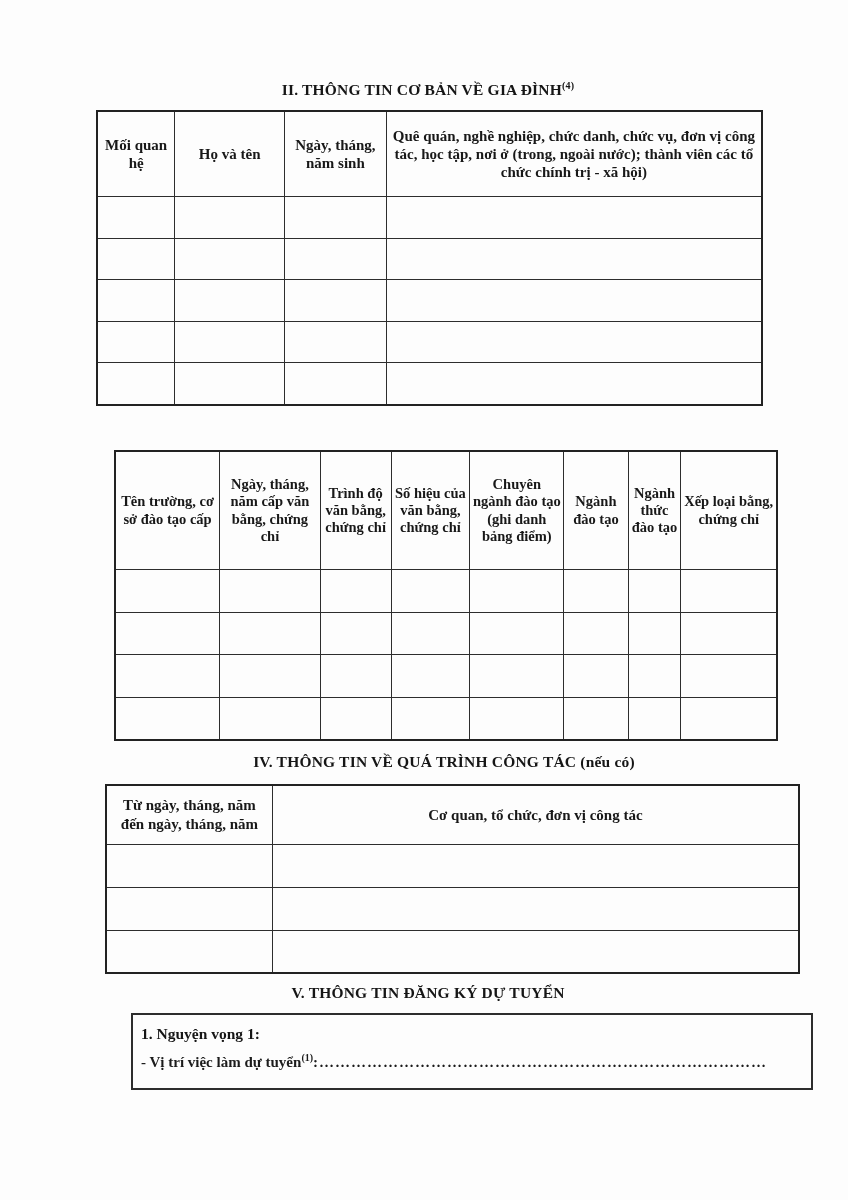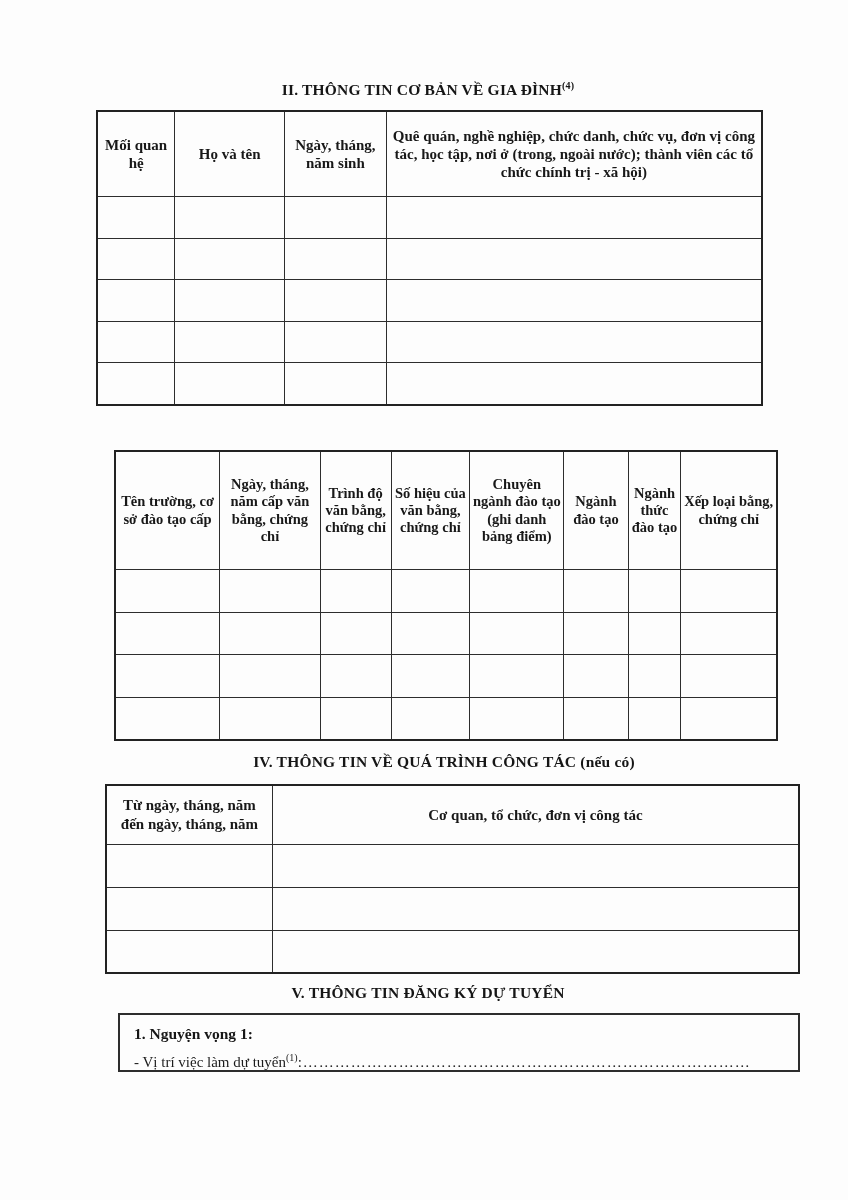--- a/index.html
+++ b/index.html
@@ -48,28 +48,28 @@
   #table-education { left: 114px; top: 450px; width: 664px; }
   #table-education th { height: 113px; font-size: 14.5px; line-height: 1.18; padding: 2px 2px; }
   #table-education td.empty { height: 37.5px; }
   
   #table-work { left: 105px; top: 784px; width: 695px; }
   #table-work th { height: 54px; font-size: 15px; line-height: 1.25; }
   #table-work td.empty { height: 37.8px; }
   
   .wish-box {
     position: absolute;
-    left: 118px; top: 1013px;
-    width: 682px; height: 59px;
+    left: 131px; top: 1013px;
+    width: 682px; height: 77px;
     border: 2px solid #2d2d2d;
     box-sizing: border-box;
-    padding: 10px 14px 0 14px;
+    padding: 10px 14px 0 8px;
   }
   .wish-title { font-weight: bold; font-size: 15.5px; color: #161616; }
-  .wish-line { margin-top: 9px; font-size: 15px; font-weight: normal; color: #1c1c1c; white-space: nowrap; overflow: hidden; }
+  .wish-line { margin-top: 9px; font-size: 15px; font-weight: bold; color: #1c1c1c; white-space: nowrap; overflow: hidden; }
   .wish-line sup { font-size: 10px; }
   .dots { letter-spacing: 1px; }
 </style>
 </head>
 <body>
 
 <div class="page">
 
   <div class="sec-title" style="top:80px;"><span>II. THÔNG TIN CƠ BẢN VỀ GIA ĐÌNH</span><sup>(4)</sup></div>
 

